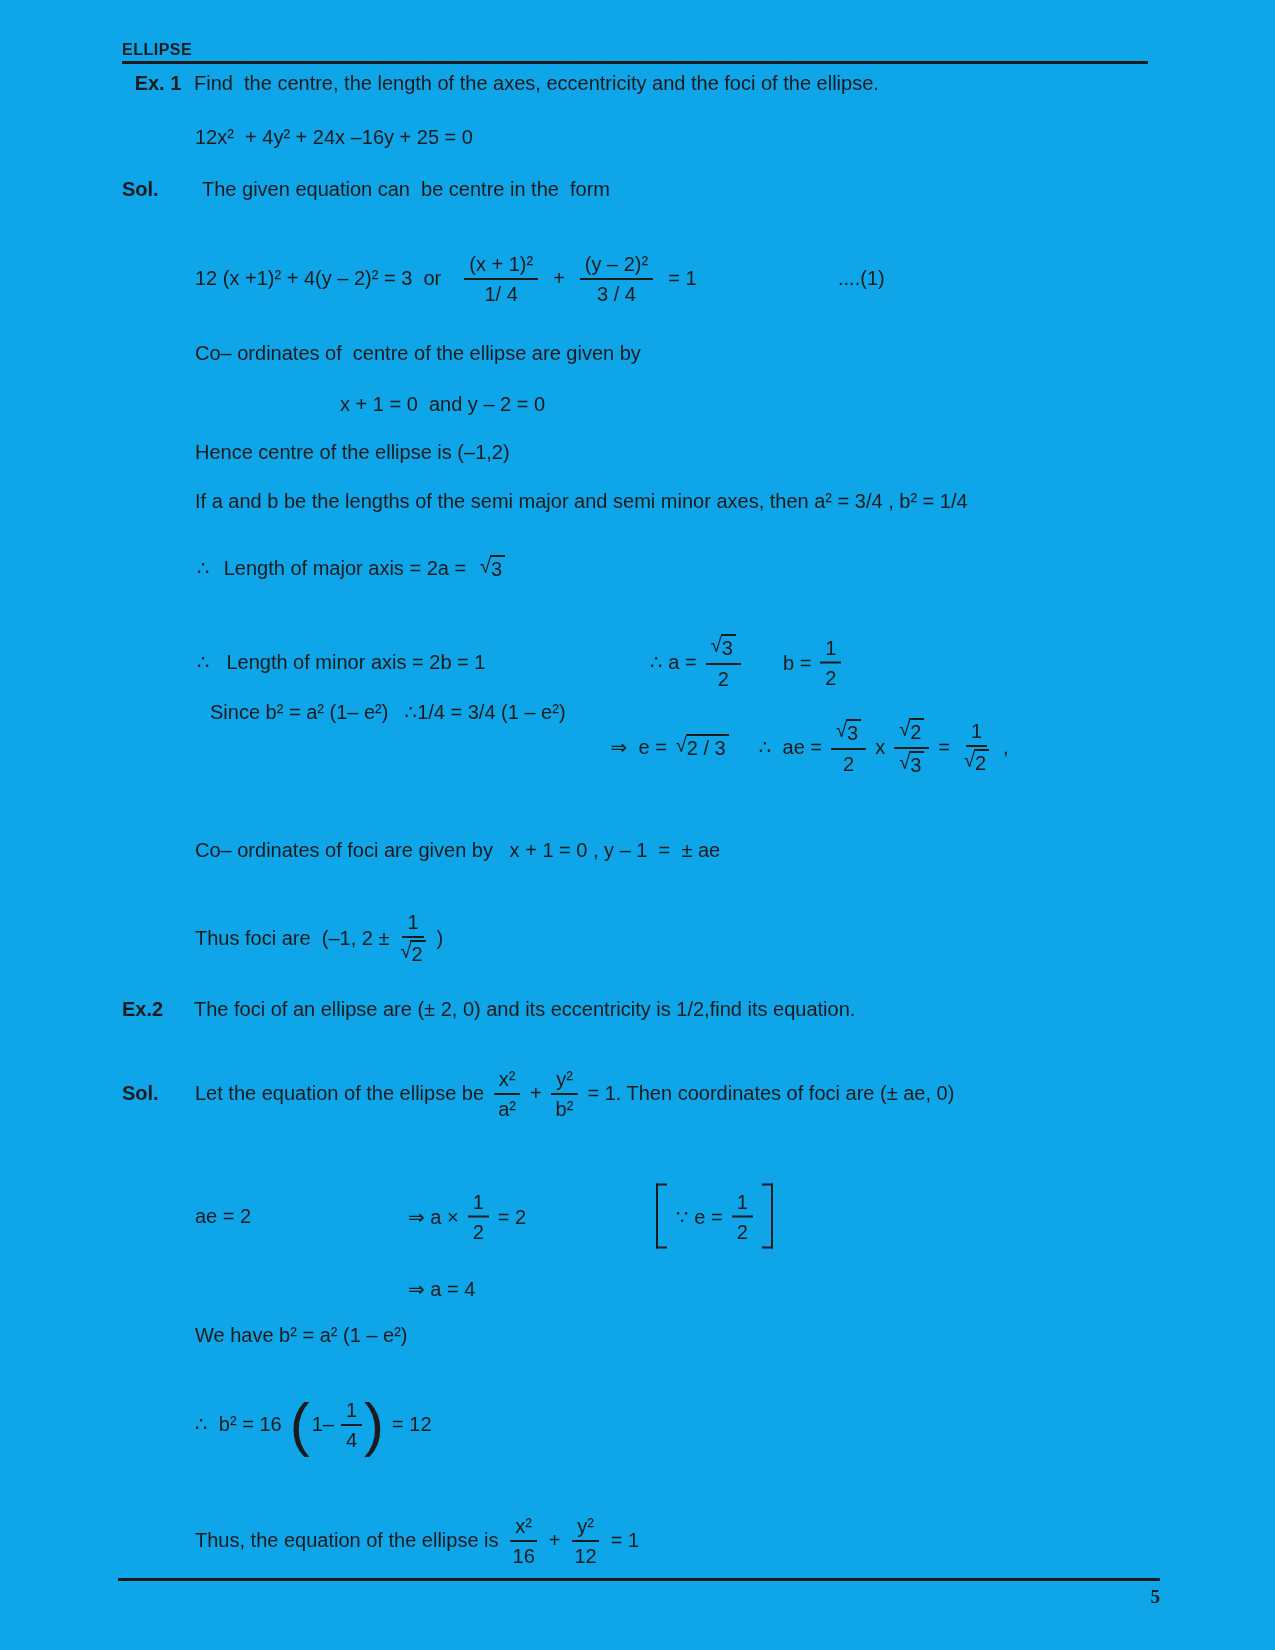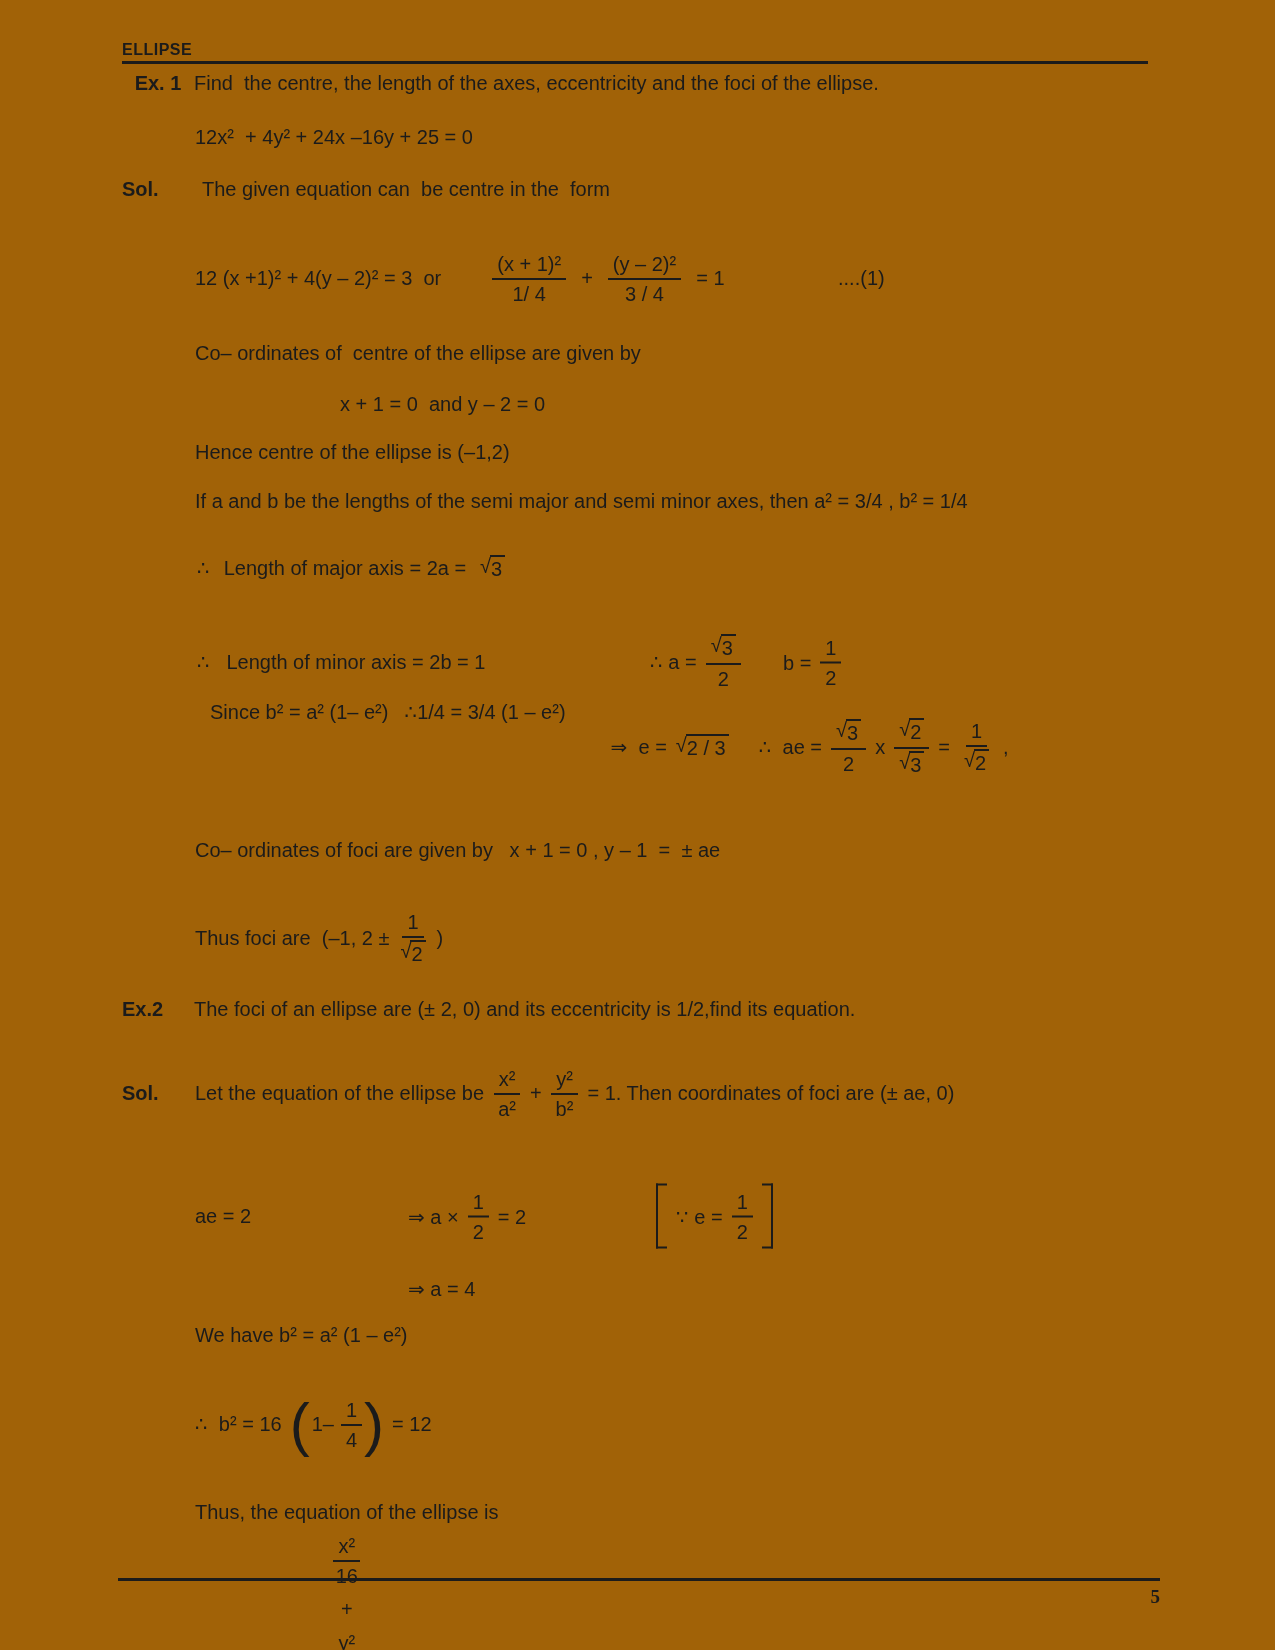--- a/index.html
+++ b/index.html
@@ -1,17 +1,17 @@
 <!DOCTYPE html>
 <html><head>
 <meta charset="utf-8">
 <style>
   html, body { margin:0; padding:0; background:#ffffff; }
   .page {
-    position:relative; width:1275px; height:1650px; background:#a16207;
+    position:relative; width:1275px; height:1650px; background:#0ea5e9;
     color:#1b1b1b; font-family:"Liberation Sans","DejaVu Sans",sans-serif;
     font-size:20px; overflow:hidden;
   }
   .t { white-space:pre; line-height:1.2; }
   .b { font-weight:bold; }
   .row { position:absolute; }
   .label { display:inline-block; }
 
   
   .mrow { display:inline-flex; align-items:center; gap:9px; }
@@ -37,42 +37,42 @@
   .hdr-rule { position:absolute; left:122px; top:61px; width:1026px; height:3px; background:#1b1b1b; }
   .btm-rule { position:absolute; left:118px; top:1578px; width:1042px; height:3px; background:#1b1b1b; }
   .page-num { left:1060px; top:1586px; width:100px; text-align:right;
     font-family:"Liberation Serif","DejaVu Serif",serif; font-size:19px; }
 
   
   .r-ex1q { left:122px; top:71px; } .r-ex1q .label { width:72px;text-align:center; }
   .r-eq0  { left:195px; top:125px; }
   .r-sol1 { left:122px; top:177px; } .r-sol1 .label { width:80px; }
   .r-eq1  { left:195px; top:240px; height:76px; right:60px; display:flex; align-items:center; gap:15px; }
-  .r-eq1 .gap1 { margin-left:36px; }
+  .r-eq1 .gap1 { margin-left:8px; }
   .r-eq1 .eq-tag { position:absolute; left:643px; top:50%; transform:translateY(-50%); }
   .r-centre1 { left:195px; top:341px; }
   .r-centre2 { left:340px; top:392px; }
   .r-centre3 { left:195px; top:440px; }
   .r-axes { left:195px; top:489px; }
   .r-major { left:197px; top:546px; height:44px; display:flex; align-items:center; gap:14px; }
   .r-minor { left:0; top:628px; height:68px; width:100%; }
   .r-minor .p1 { left:197px; } .r-minor .p2 { left:650px; } .r-minor .p3 { left:783px; }
   .r-since { left:210px; top:700px; height:94px; display:flex; }
   .m28 { margin-left:16px; } .m45 { margin-left:45px; } .m30 { margin-left:30px; }
   .r-foci { left:195px; top:838px; }
   .r-thus { left:195px; top:902px; height:72px; display:flex; align-items:center; gap:6px; }
   .r-ex2 { left:122px; top:997px; } .r-ex2 .label { width:72px; }
   .r-sol2 { left:122px; top:1055px; height:76px; display:flex; align-items:center; }
   .r-sol2 .label { width:73px; }
   .r-ae { left:0; top:1178px; height:76px; width:100%; }
   .r-ae .p-ae1 { left:195px; } .r-ae .p-ae2 { left:408px; } .r-ae .p-ae3 { left:656px; }
   .r-a4  { left:408px; top:1277px; }
   .r-bsq { left:195px; top:1323px; }
   .r-b16 { left:195px; top:1383px; height:82px; display:flex; align-items:center; gap:8px; }
-  .r-final { left:195px; top:1500px; height:80px; display:flex; align-items:center; gap:9px;flex-direction:column; }
+  .r-final { left:195px; top:1500px; height:80px; display:flex; align-items:center; gap:9px; }
 </style>
 </head>
 <body>
 
 <div class="page">
 
   <div class="row hdr-title t b">ELLIPSE</div>
   <div class="hdr-rule"></div>
 
   <div class="row r-ex1q">

